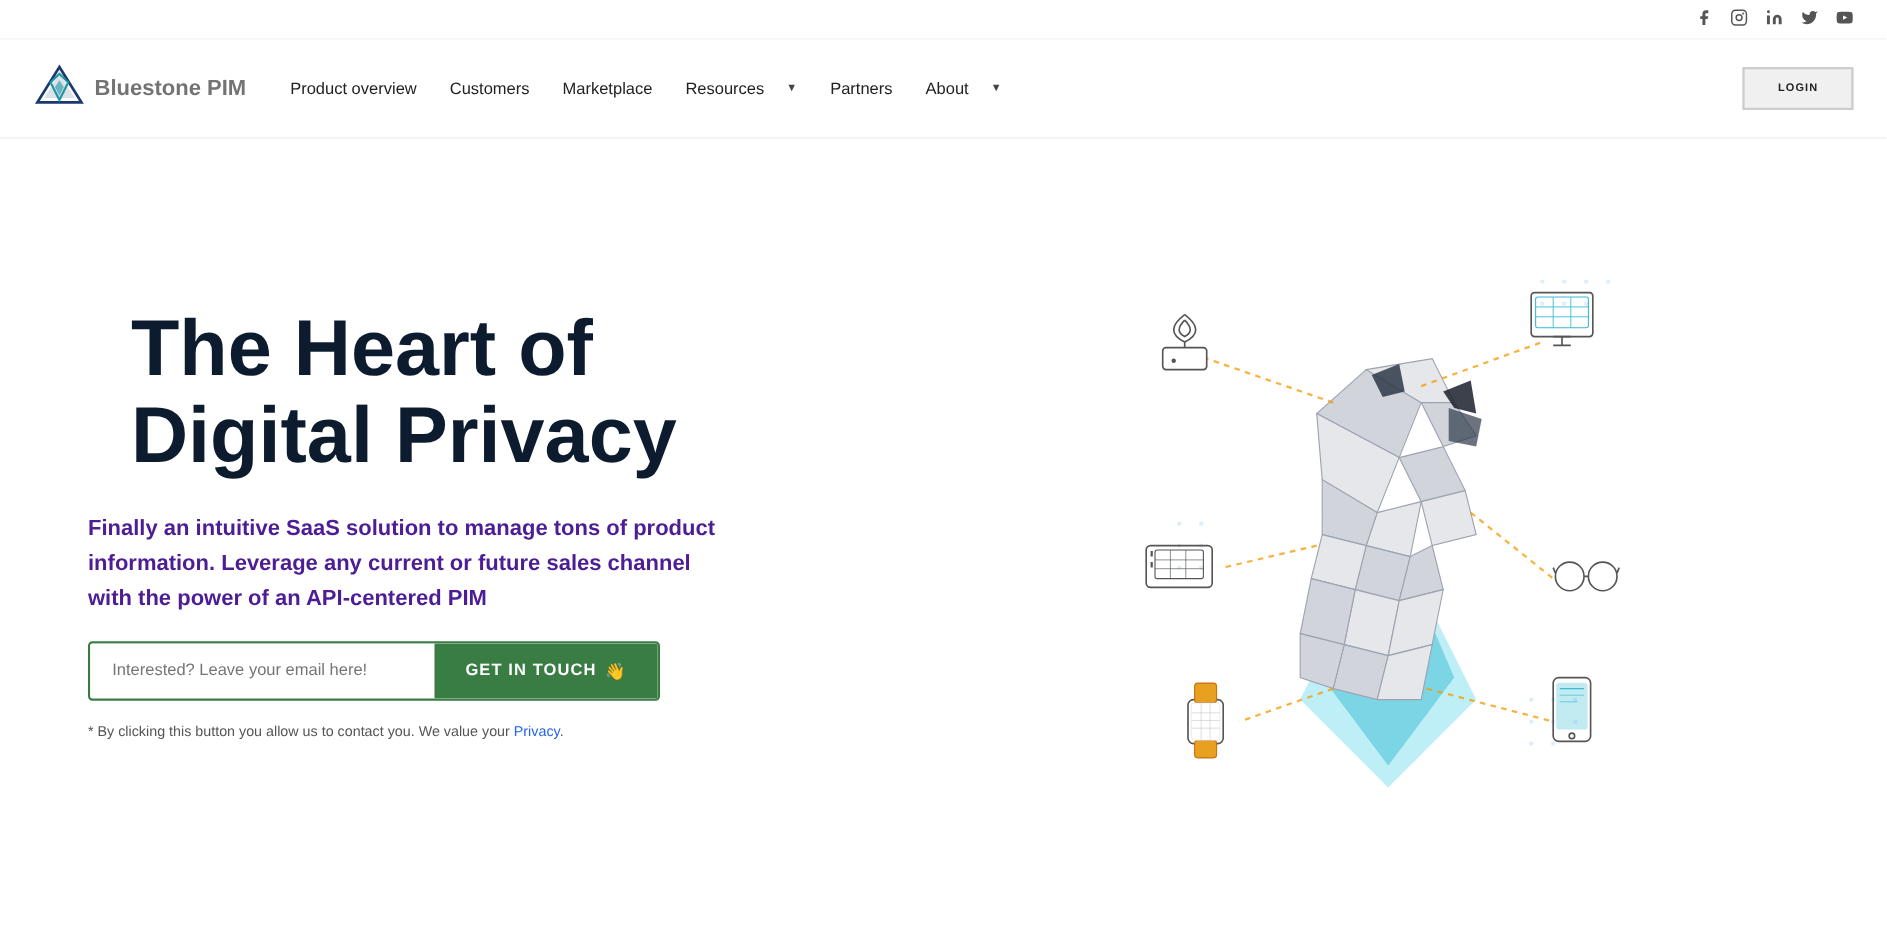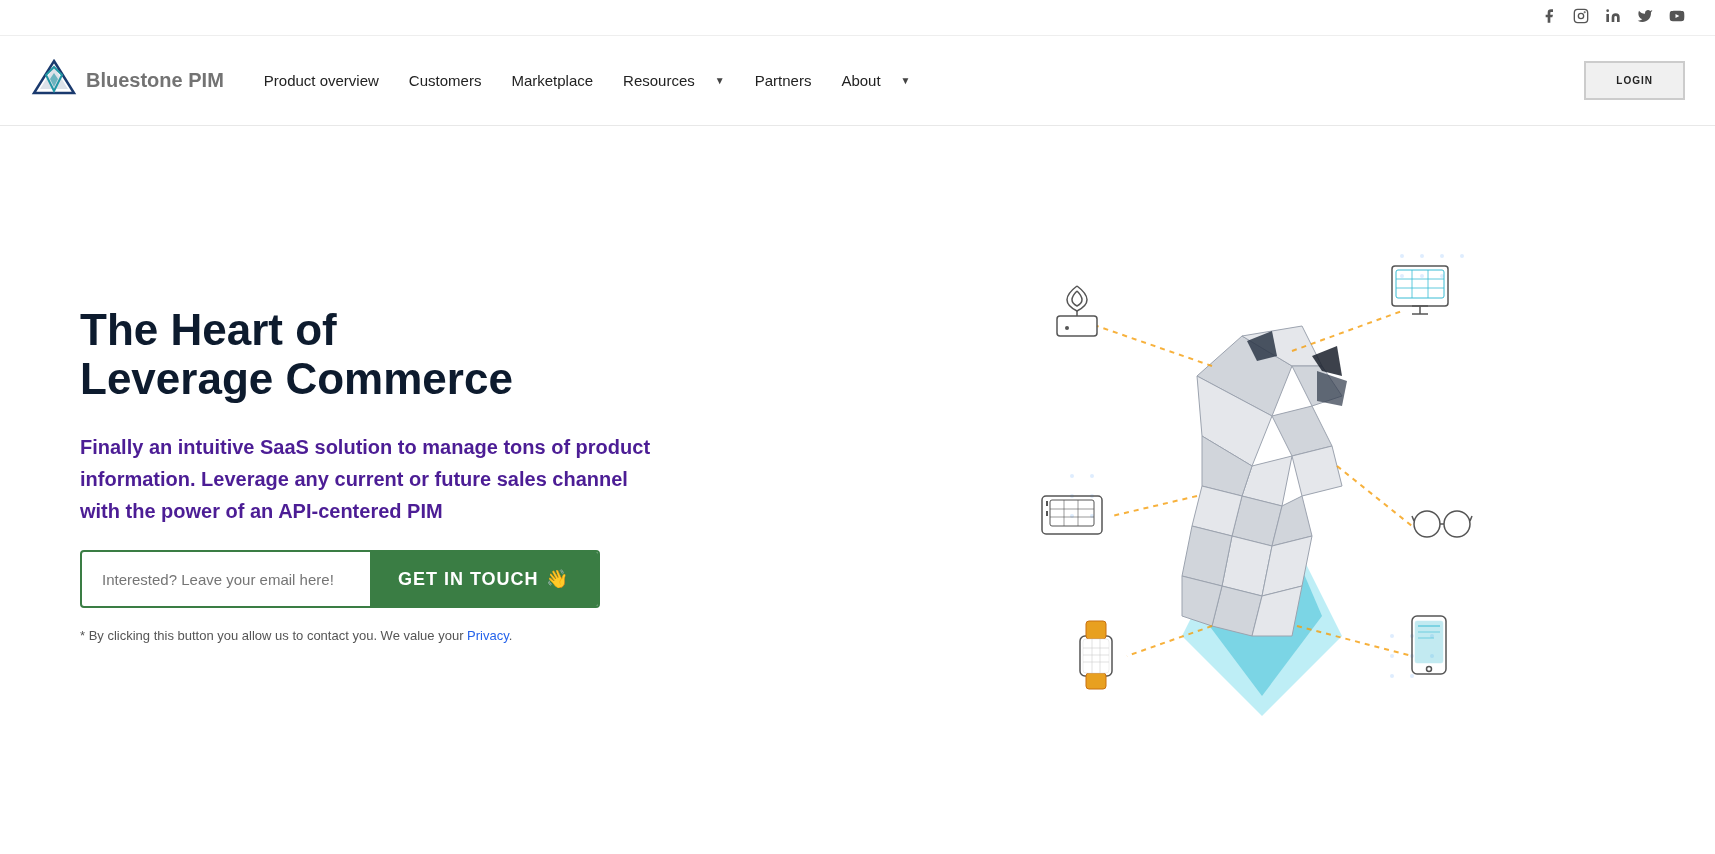--- a/index.html
+++ b/index.html
@@ -92,25 +92,26 @@
       padding: 60px 80px 60px 80px;
       position: relative;
       overflow: hidden;
       background: #fff;
     }
     .hero-left {
       flex: 0 0 52%;
       z-index: 2;
     }
     .hero-title {
-      font-size: 44px;
+      font-size: 72px;
       font-weight: 900;
       color: #0d1b2e;
       line-height: 1.1;
       margin-bottom: 28px;
+      margin-left: 39px;
     }
     .hero-subtitle {
       font-size: 20px;
       font-weight: 600;
       color: #4c1d95;
       line-height: 1.6;
       max-width: 580px;
       margin-bottom: 23px;
     }
     .cta-form {
@@ -129,21 +130,21 @@
       outline: none;
       font-size: 15px;
       color: #999;
       background: #fff;
     }
     .cta-button {
       background: #3a7d44;
       color: #fff;
       border: none;
       padding: 16px 28px;
-      font-size: 18px;
+      font-size: 15px;
       font-weight: 700;
       letter-spacing: 1px;
       cursor: pointer;
       display: flex;
       align-items: center;
       gap: 8px;
       white-space: nowrap;
     }
     .cta-disclaimer {
       font-size: 13px;
@@ -239,21 +240,21 @@
       </li>
     </ul>
   </div>
   <button class="login-btn">LOGIN</button>
 </nav>
 
 <section class="hero">
   <div class="hero-left">
     <h1 class="hero-title">
       <span>The Heart of</span><br>
-      <span>Leverage Commerce</span>
+      <span>Digital Privacy</span>
     </h1>
     <p class="hero-subtitle">Finally an intuitive SaaS solution to manage tons of product information. Leverage any current or future sales channel with the power of an API-centered PIM</p>
     <div class="cta-form">
       <input class="cta-input" type="email" placeholder="Interested? Leave your email here!" style="">
       <button class="cta-button">
         <span>GET IN TOUCH</span>
         <span>👋</span>
       </button>
     </div>
     <p class="cta-disclaimer">

